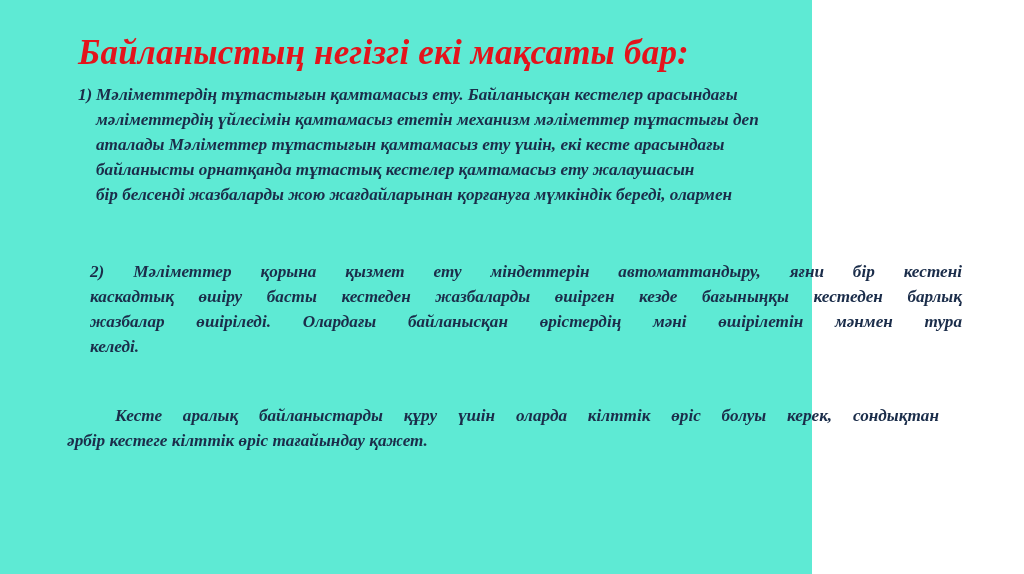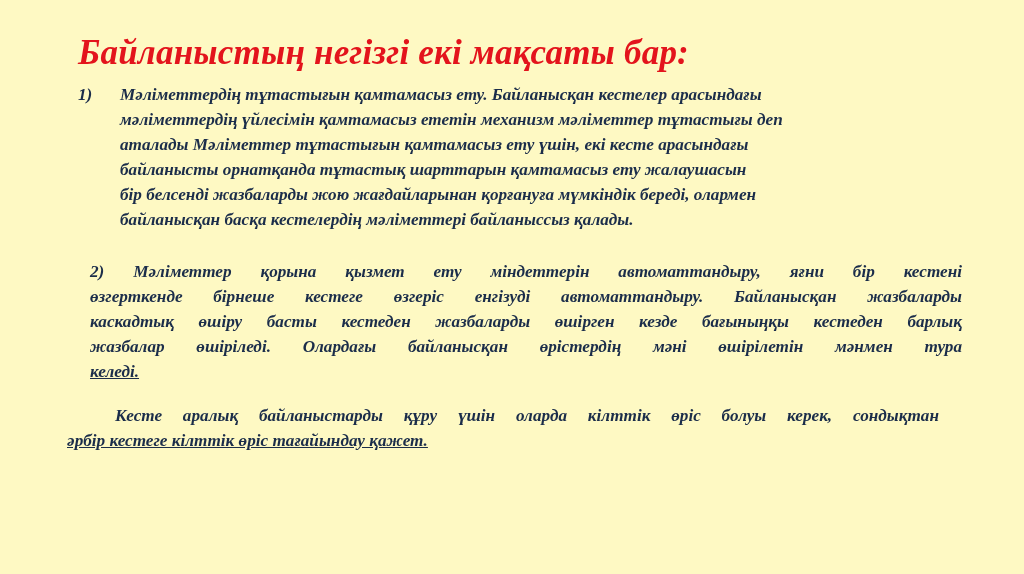--- a/index.html
+++ b/index.html
@@ -1,72 +1,70 @@
 <!DOCTYPE html>
 <html><head>
 <meta charset="utf-8">
 <style>
   html, body { margin: 0; padding: 0; }
   body {
     width: 1024px; height: 574px; background: #ffffff; overflow: hidden;
     position: relative;
     font-family: "Liberation Serif", "DejaVu Serif", serif;
   }
-  .slide { position: absolute; left: 0; top: 0; width: 1024px; height: 574px; background: #fef9c3; }
+  .slide { position: absolute; left: 0; top: 0; width: 812px; height: 574px; background: #5eead4; }
   .title {
     position: absolute; left: 78px; top: 33px;
     font-size: 35px; font-weight: bold; font-style: italic;
     color: #e3141c; letter-spacing: 0.2px; white-space: nowrap;
   }
   .text {
     font-weight: bold; font-style: italic; color: #1b2d4a;
     font-size: 17.2px; line-height: 25px;
   }
   .list1 {
     position: absolute; left: 78px; top: 82px; width: 880px;
   }
   .list1 .num { position: absolute; left: 0; top: 0; }
-  .list1 .body { margin-left: 42px; }
+  .list1 .body { margin-left: 18px; }
   .line { display: block; white-space: nowrap; }
   .para2 {
     position: absolute; left: 90px; top: 259px; width: 872px;
     text-align: justify; text-align-last: left;
   }
   .para3 {
     position: absolute; left: 67px; top: 403px; width: 872px;
     text-align: justify; text-align-last: left;
   }
   .para4 {
     position: absolute; left: 78px; top: 466px; width: 872px;
   }
   .just { display: block; text-align: justify; text-align-last: justify; }
-  .last { display: block; text-decoration: underline; }
+  .last { display: block; }
 </style>
 </head>
 <body>
 
 <div class="slide">
 
   <div class="title">Байланыстың негізгі екі мақсаты бар:</div>
 
   <div class="list1 text">
     <span class="num">1)</span>
     <div class="body">
       <span class="line">Мәліметтердің тұтастығын қамтамасыз ету. Байланысқан кестелер арасындағы</span>
       <span class="line">мәліметтердің үйлесімін қамтамасыз ететін механизм мәліметтер тұтастығы  деп</span>
       <span class="line">аталады  Мәліметтер тұтастығын қамтамасыз ету үшін, екі кесте арасындағы</span>
-      <span class="line">байланысты орнатқанда тұтастық шарттарын қамтамасыз ету жалаушасын</span>
+      <span class="line">байланысты орнатқанда тұтастық кестелер қамтамасыз ету жалаушасын</span>
       <span class="line">бір белсенді жазбаларды жою жағдайларынан қорғануға мүмкіндік береді, олармен</span>
-      <span class="line">байланысқан басқа кестелердің мәліметтері байланыссыз қалады.</span>
     </div>
   </div>
 
   <div class="para2 text">
     <span class="just">2) Мәліметтер қорына қызмет ету міндеттерін автоматтандыру, яғни бір кестені</span>
-    <span class="just">өзгерткенде бірнеше кестеге өзгеріс енгізуді автоматтандыру. Байланысқан жазбаларды</span>
     <span class="just">каскадтық өшіру басты кестеден жазбаларды өшірген кезде бағыныңқы кестеден барлық</span>
     <span class="just">жазбалар өшіріледі. Олардағы байланысқан өрістердің мәні өшірілетін мәнмен тура</span>
     <span class="last">келеді.</span>
   </div>
 
   <div class="para3 text">
     <span class="just" style="padding-left:48px">Кесте аралық байланыстарды құру үшін оларда кілттік өріс болуы керек, сондықтан</span>
     <span class="last">әрбір кестеге кілттік өріс тағайындау қажет.</span>
   </div>
 

